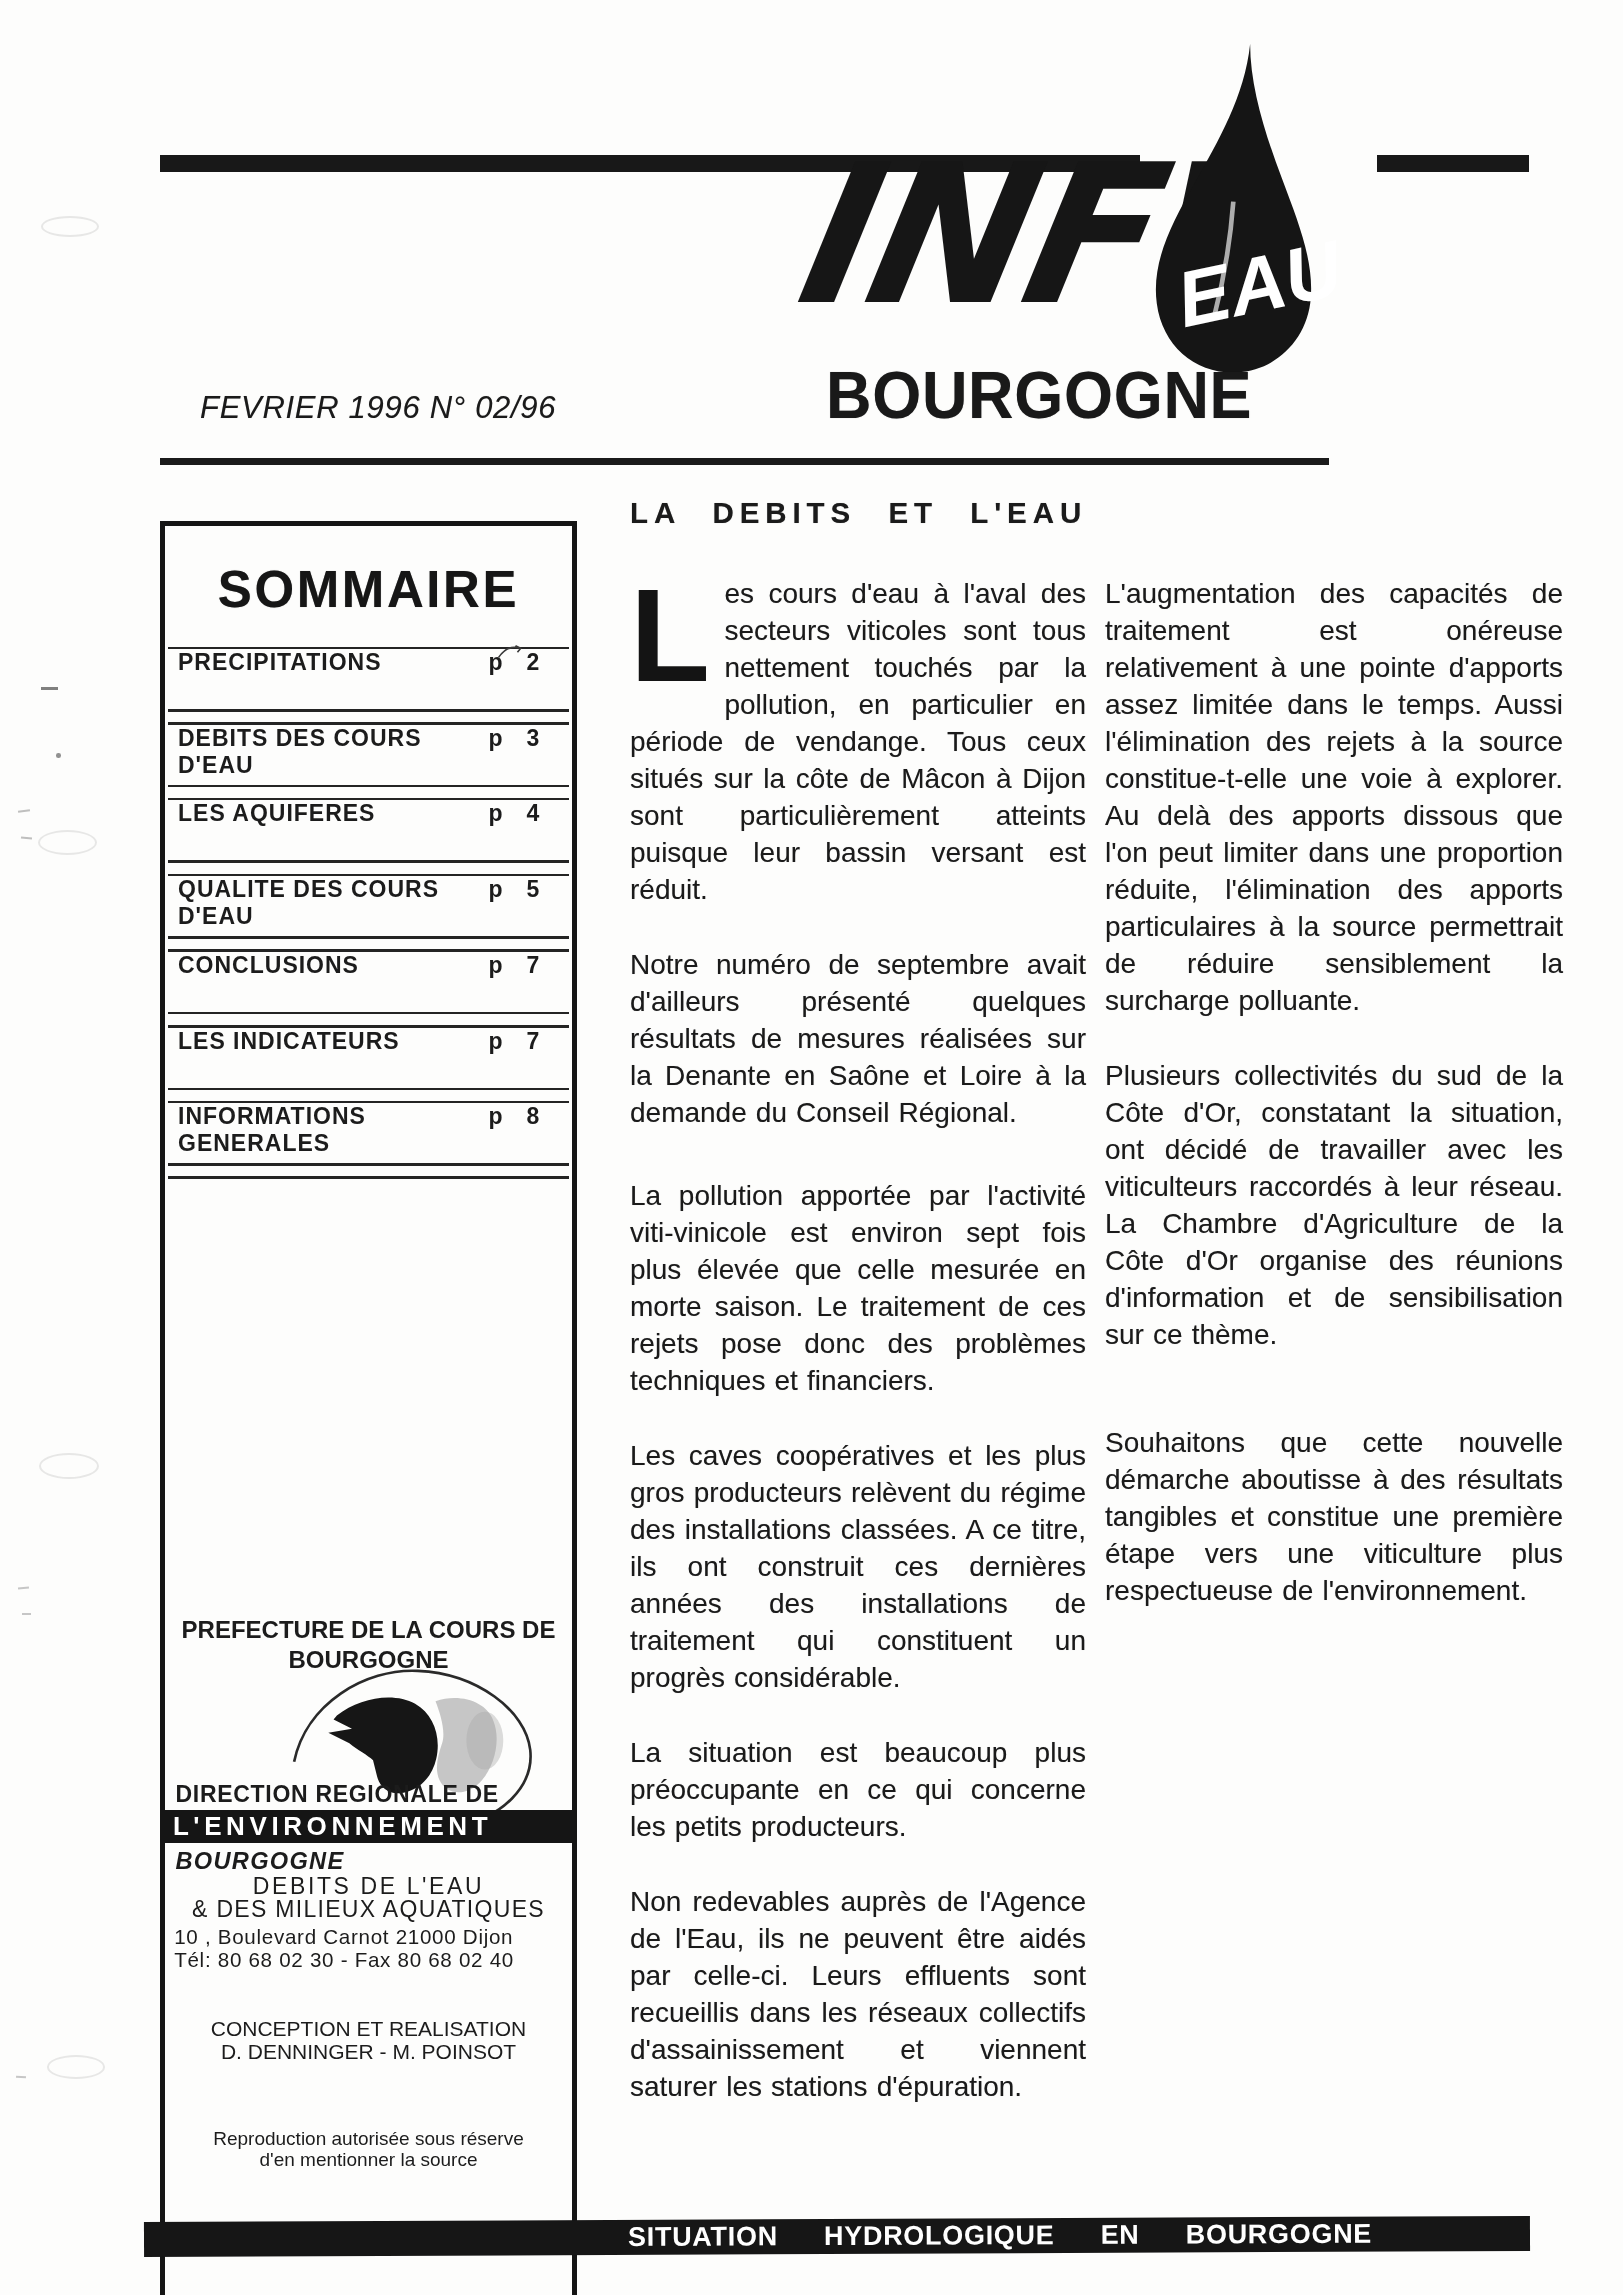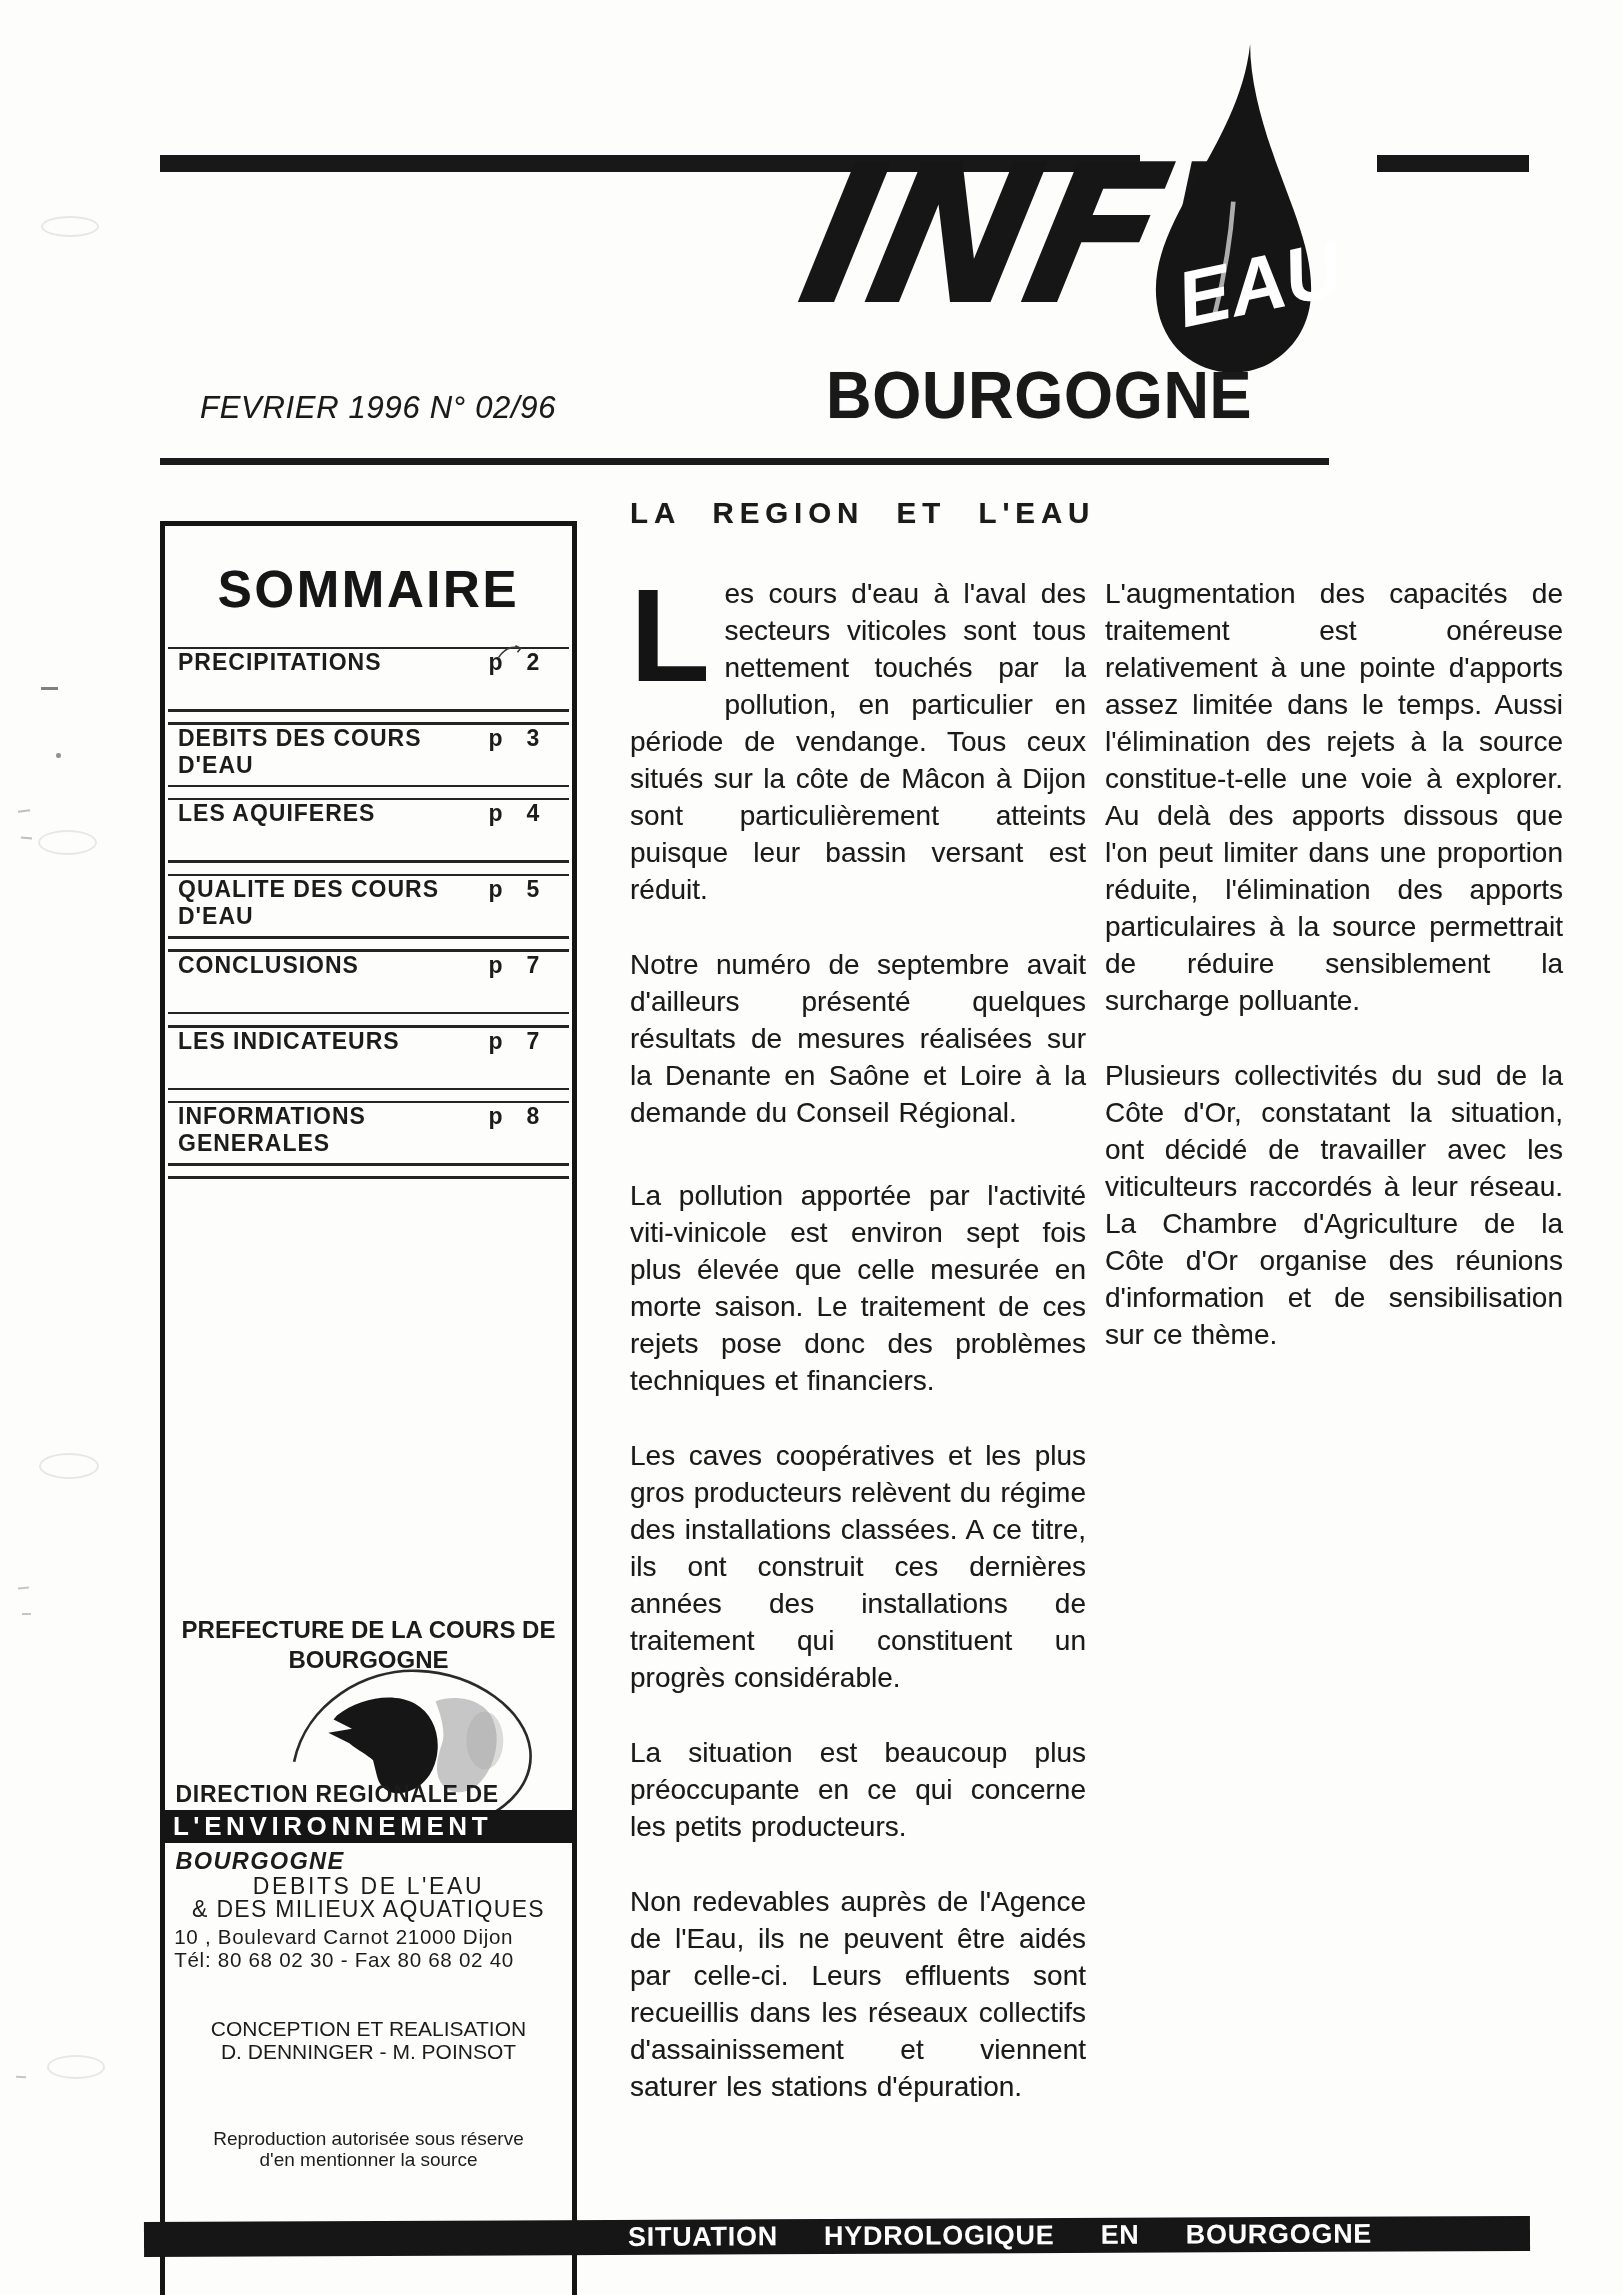--- a/index.html
+++ b/index.html
@@ -229,34 +229,35 @@
       <div class="line" id="svc2">&amp; DES MILIEUX AQUATIQUES</div>
       <div id="addr1">10 , Boulevard Carnot 21000 Dijon</div>
       <div id="addr2">Tél: 80 68 02 30 - Fax 80 68 02 40</div>
       <div class="line" id="cred1">CONCEPTION ET REALISATION</div>
       <div class="line" id="cred2">D. DENNINGER - M. POINSOT</div>
       <div class="line" id="repro1">Reproduction autorisée sous réserve</div>
       <div class="line" id="repro2">d'en mentionner la source</div>
     </div>
   </div>
 
-  <div id="article-title">LA REGION ET L'EAU</div>
+  <div id="article-title">LA DEBITS ET L'EAU</div>
 
   <div id="col1" class="col ink">
     <p><span id="dropcap">L</span><span>es cours d'eau à l'aval des secteurs viticoles sont tous nettement touchés par la pollution, en particulier en période de vendange. Tous ceux situés sur la côte de Mâcon à Dijon sont particulièrement atteints puisque leur bassin versant est réduit.</span></p>
     <p class="gap-lg">Notre numéro de septembre avait d'ailleurs présenté quelques résultats de mesures réalisées sur la Denante en Saône et Loire à la demande du Conseil Régional.</p>
     <p>La pollution apportée par l'activité viti-vinicole est environ sept fois plus élevée que celle mesurée en morte saison. Le traitement de ces rejets pose donc des problèmes techniques et financiers.</p>
     <p>Les caves coopératives et les plus gros producteurs relèvent du régime des installations classées. A ce titre, ils ont construit ces dernières années des installations de traitement qui constituent un progrès considérable.</p>
     <p>La situation est beaucoup plus préoccupante en ce qui concerne les petits producteurs.</p>
     <p>Non redevables auprès de l'Agence de l'Eau, ils ne peuvent être aidés par celle-ci. Leurs effluents sont recueillis dans les réseaux collectifs d'assainissement et viennent saturer les stations d'épuration.</p>
   </div>
 
   <div id="col2" class="col ink">
     <p>L'augmentation des capacités de traitement est onéreuse relativement à une pointe d'apports assez limitée dans le temps. Aussi l'élimination des rejets à la source constitue-t-elle une voie à explorer. Au delà des apports dissous que l'on peut limiter dans une proportion réduite, l'élimination des apports particulaires à la source permettrait de réduire sensiblement la surcharge polluante.</p>
     <p>Plusieurs collectivités du sud de la Côte d'Or, constatant la situation, ont décidé de travailler avec les viticulteurs raccordés à leur réseau. La Chambre d'Agriculture de la Côte d'Or organise des réunions d'information et de sensibilisation sur ce thème.</p>
+    <p class="push">Souhaitons que cette nouvelle démarche aboutisse à des résultats tangibles et constitue une première étape vers une viticulture plus respectueuse de l'environnement.</p>
   </div>
 
   <div id="footer-bar">
     <span>SITUATION HYDROLOGIQUE EN BOURGOGNE</span>
   </div>
 
   <div id="ring1" class="ring"></div>
   <div id="ring2" class="ring"></div>
   <div id="ring3" class="ring"></div>
   <div id="ring4" class="ring"></div>

